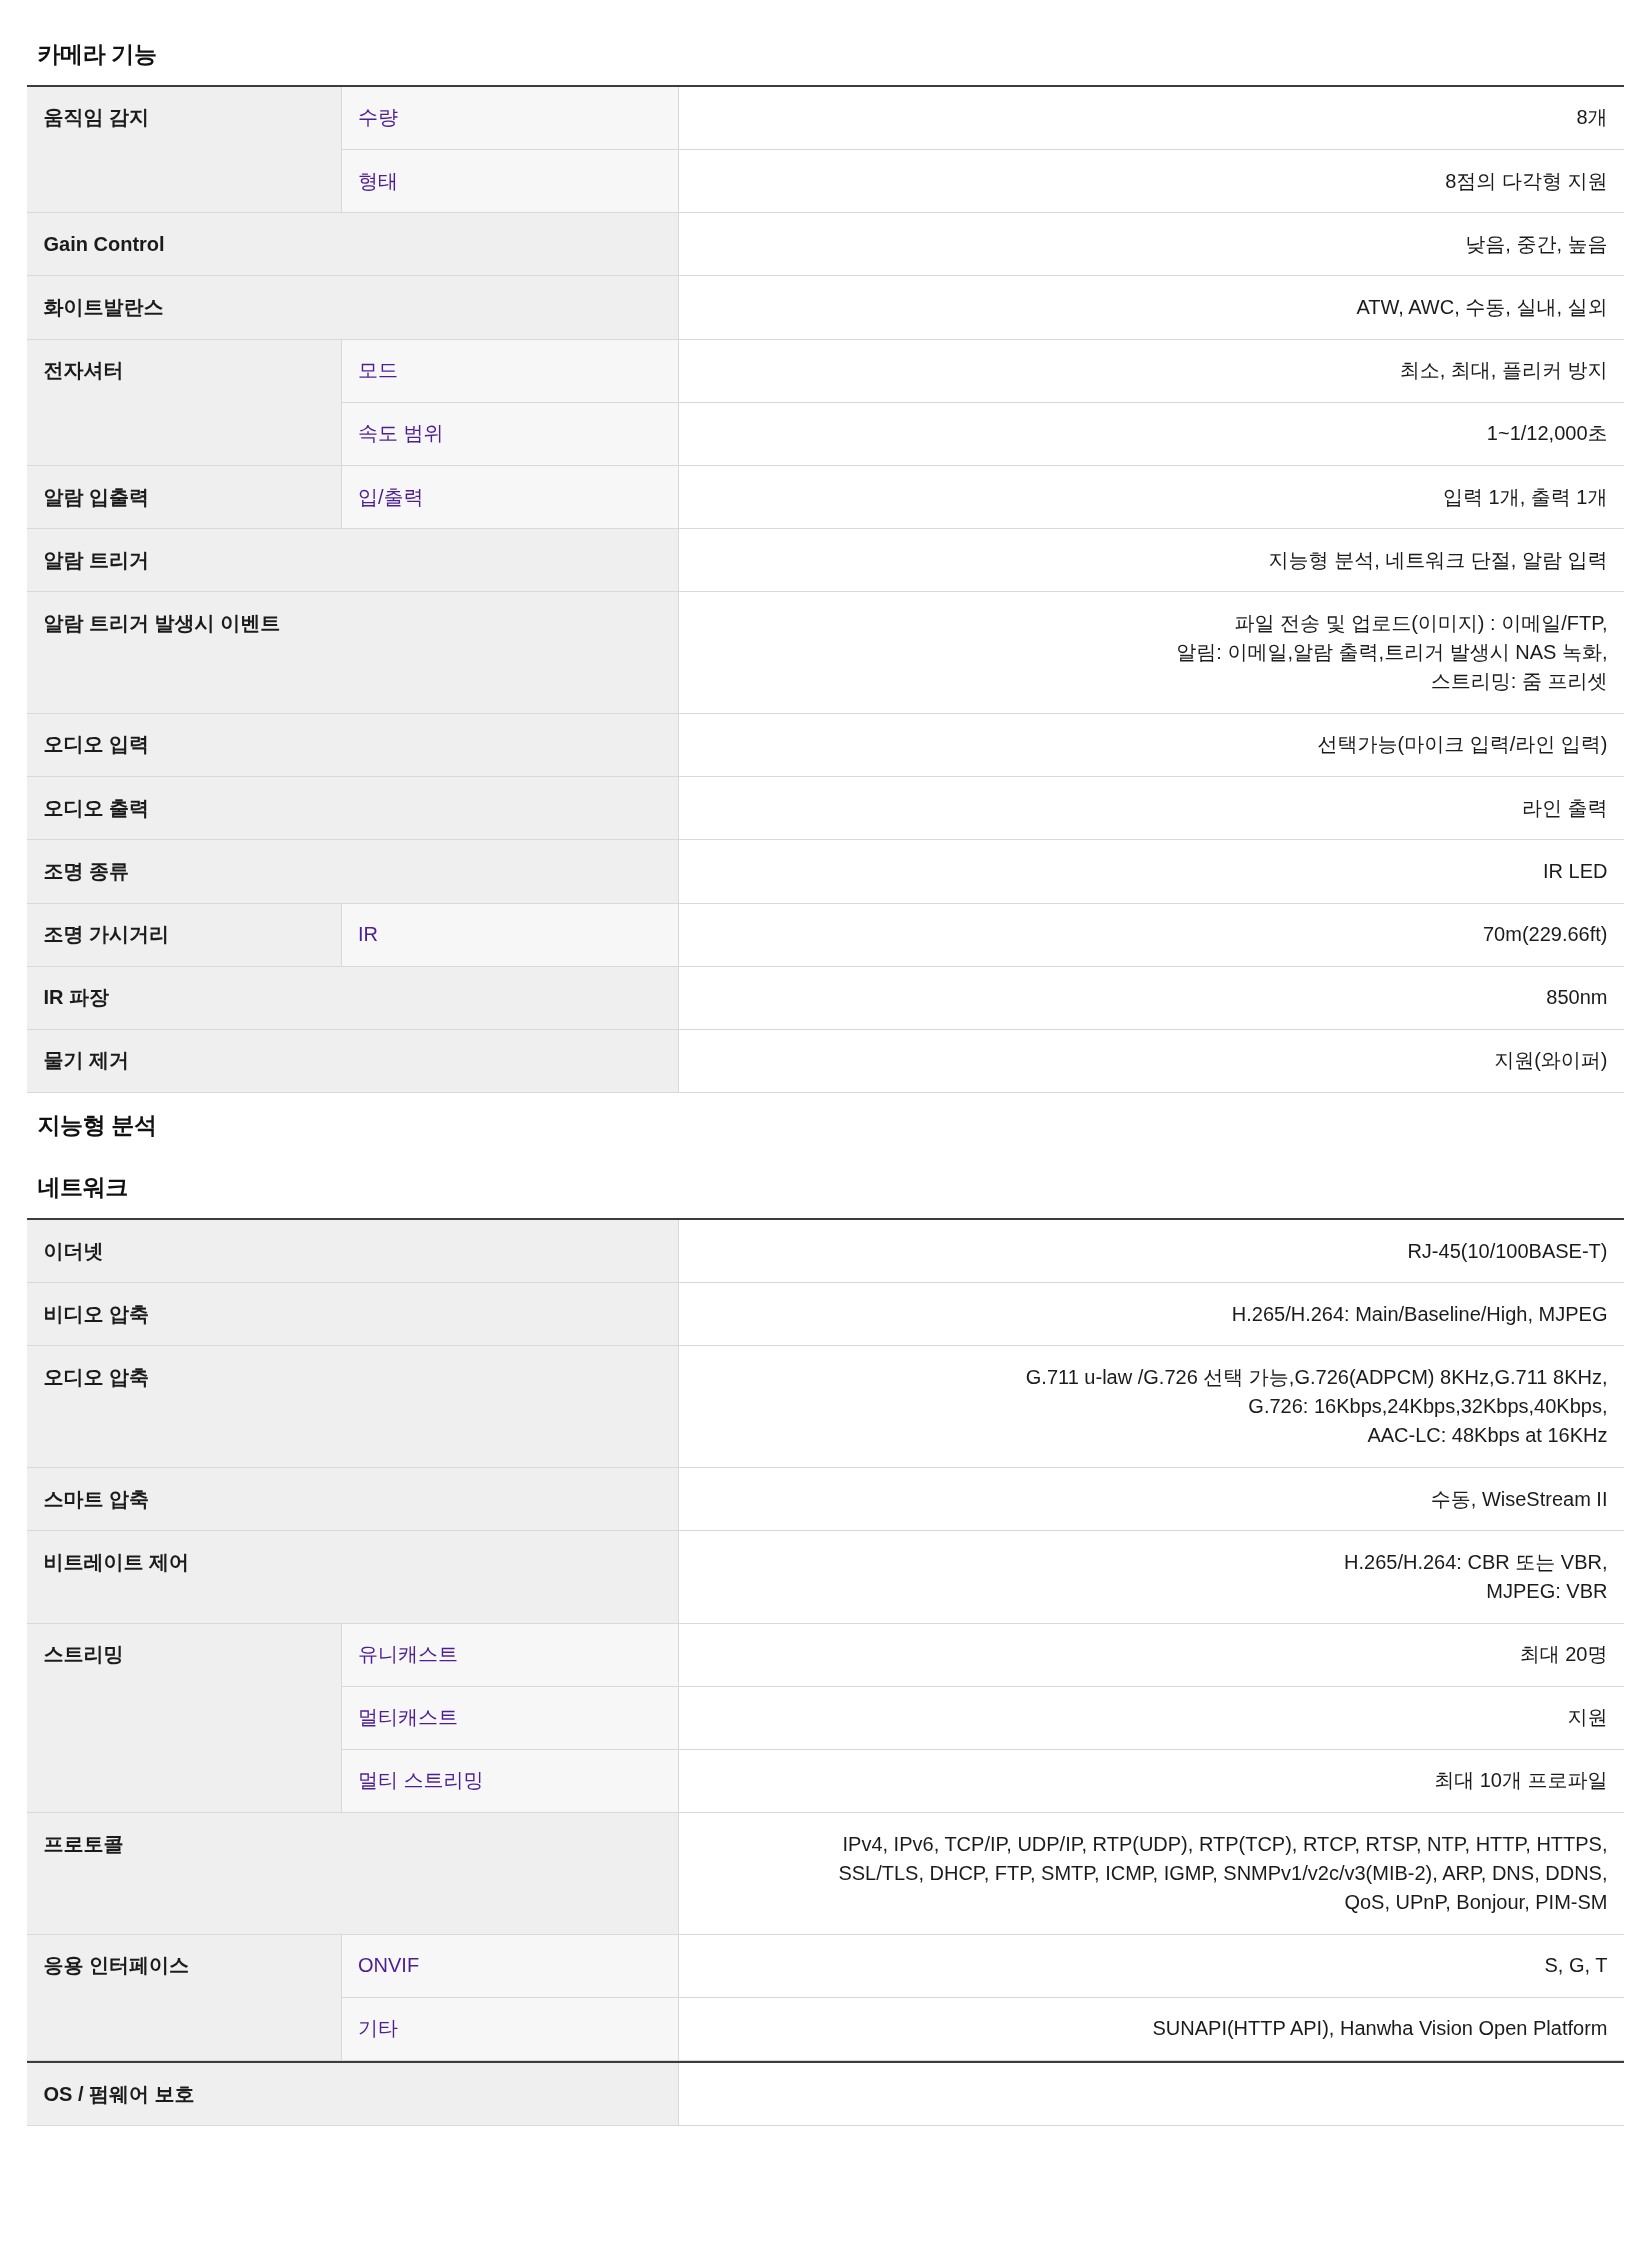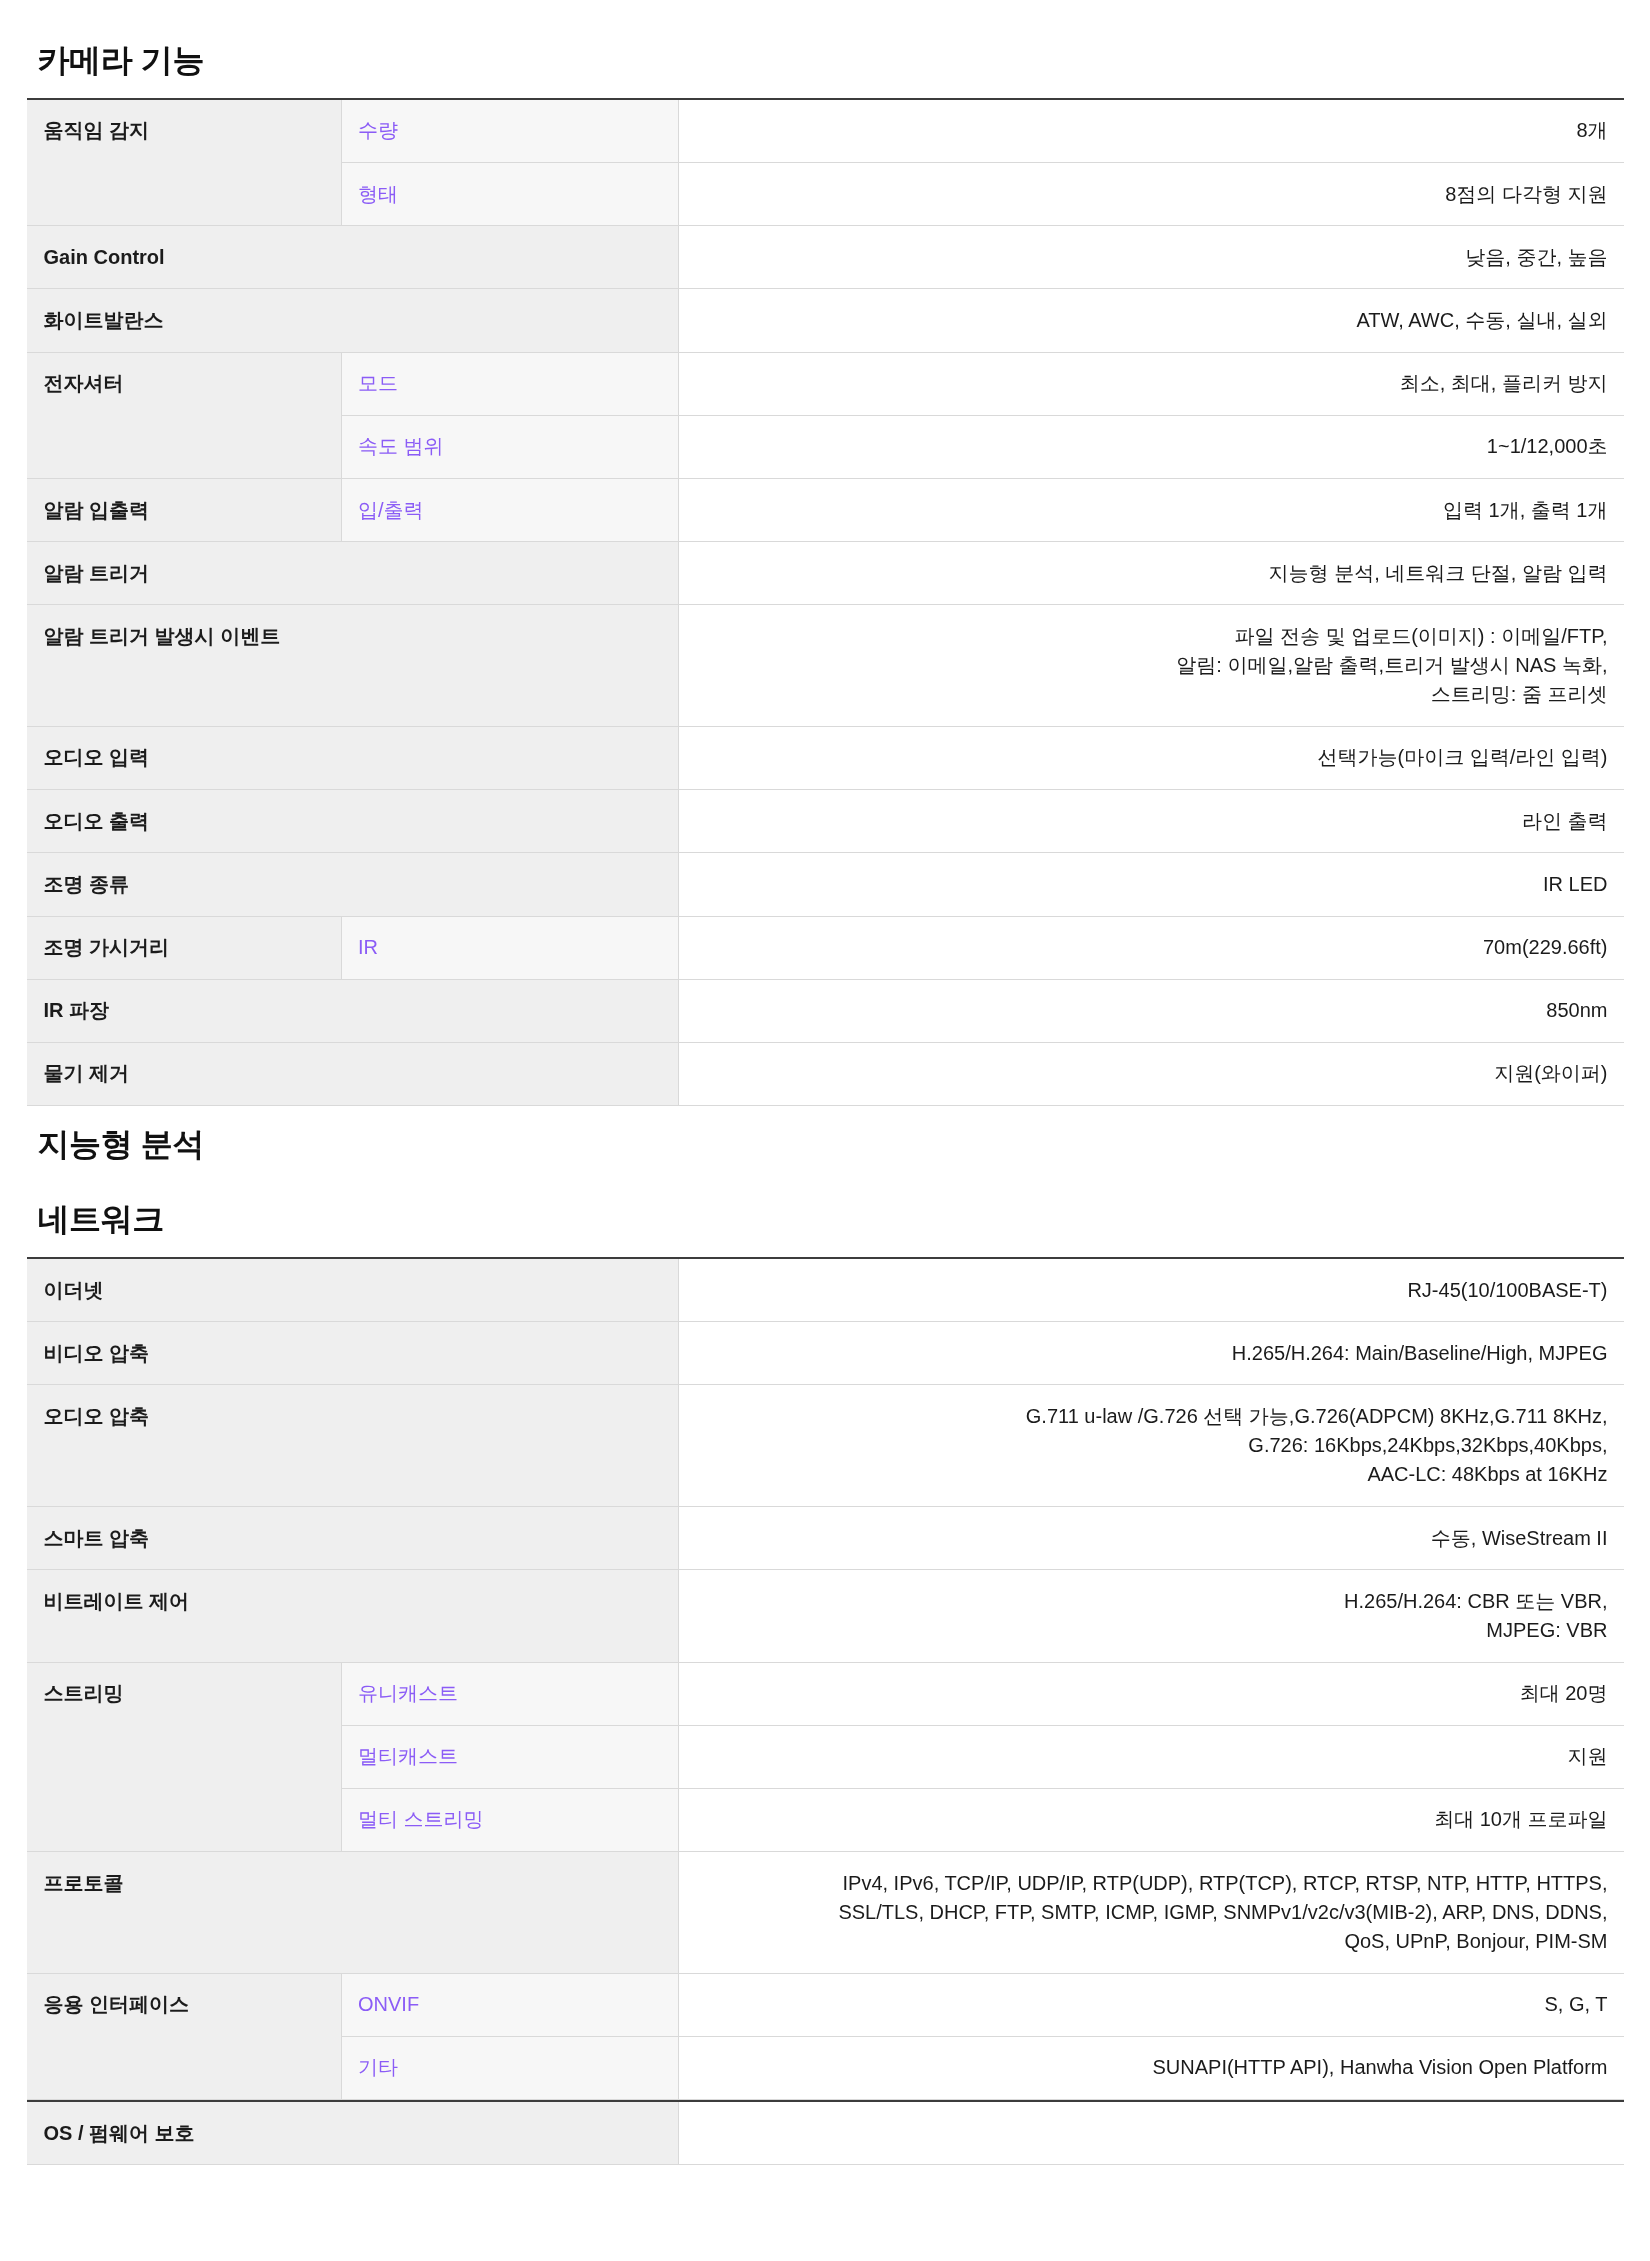--- a/index.html
+++ b/index.html
@@ -15,21 +15,21 @@
   }
   .page {
     width: 1651px;
     box-sizing: border-box;
     padding: 22.4px 27px 30px 27px;
   }
   .section {
     margin: 0 0 0 0;
   }
   .section-title {
-    font-size: 32px;
+    font-size: 23px;
     font-weight: bold;
     letter-spacing: -0.4px;
     color: #111111;
     padding: 16.5px 0 15px 10.5px;
   }
   table.spec {
     width: 100%;
     border-collapse: collapse;
     table-layout: fixed;
   }
@@ -49,21 +49,21 @@
     line-height: 1.46;
   }
   td.label {
     background: #efefef;
     font-weight: bold;
     color: #1b1b1b;
     border-right: 0.7px solid #d9d9d9;
   }
   td.sub {
     background: #f7f7f7;
-    color: #8b5cf6;
+    color: #4c1d95;
     border-right: 0.7px solid #d9d9d9;
     font-weight: normal;
   }
   td.val {
     background: #ffffff;
     color: #1b1b1b;
   }
   .val-line { display: block; text-align: right; }
   .nowrap-ko { word-break: keep-all; }
 </style>

